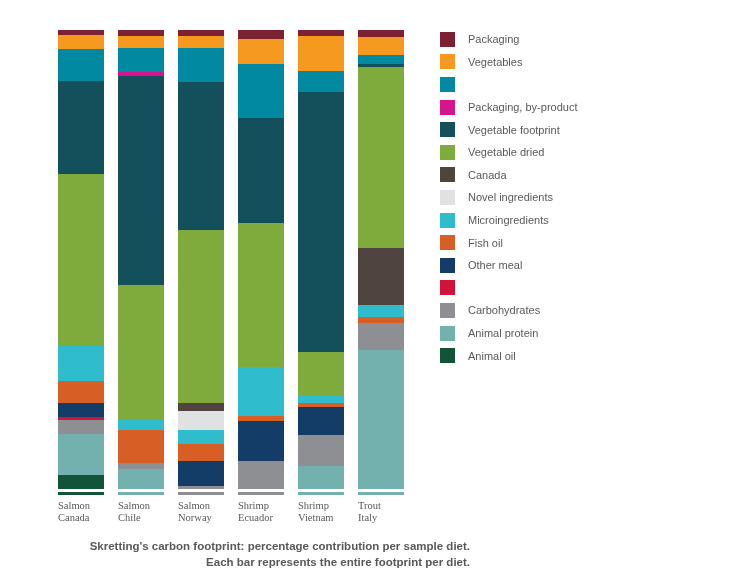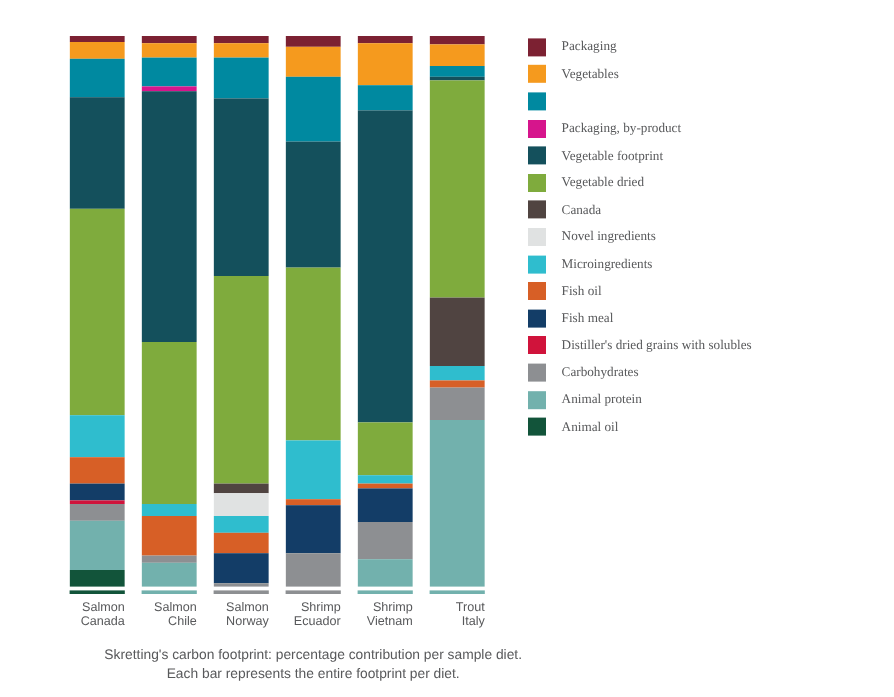--- a/index.html
+++ b/index.html
@@ -43,62 +43,63 @@
 
   
   .xaxis{
     position:absolute;
     left:58px; top:492px;
     width:362px; height:40px;
     display:flex;
   }
   .xtick{
     width:60px;
-    text-align:right;
+    text-align:left;
     box-sizing:border-box;
     padding-right:14px;
+    font-family:Liberation Serif, serif;
   }
   .xtick-inner{
     width:46px;
     display:block;
   }
   .tick-rule{
     width:46px;height:3px;
     background:#8fb8ae;
     margin-bottom:5px;
   }
   .xtick-label{
     font-size:10.5px;
     line-height:12px;
     color:#58595b;
     white-space:pre-line;
   }
 
   
   .caption{
     position:absolute;
-    left:36px; top:538px;
+    left:20px; top:538px;
     width:450px;
-    text-align:center;
+    text-align:right;
     font-size:11.5px;
     line-height:16px;
     color:#58595b;
+    font-weight:bold;
   }
 
   
   .legend{
     position:absolute;
     left:440px; top:28px;
     width:300px;
   }
   .legend-item{
     display:flex;
     align-items:center;
     height:22.6px;
-    font-family:Liberation Serif, serif;
   }
   .swatch{
     width:15px;height:15px;
     flex:0 0 15px;
     margin-right:13px;
   }
   .legend-label{
     font-size:11px;
     color:#58595b;
     line-height:14px;
@@ -286,25 +287,24 @@
       <div class="legend-item">
         <span class="swatch" style="background: rgb(47, 189, 206);"></span>
         <span class="legend-label">Microingredients</span>
       </div>
       <div class="legend-item">
         <span class="swatch" style="background: rgb(215, 95, 38);"></span>
         <span class="legend-label">Fish oil</span>
       </div>
       <div class="legend-item">
         <span class="swatch" style="background: rgb(19, 61, 103);"></span>
-        <span class="legend-label">Fish meal</span>
+        <span class="legend-label">Other meal</span>
       </div>
       <div class="legend-item">
         <span class="swatch" style="background: rgb(208, 19, 59);"></span>
-        <span class="legend-label">Distiller's dried grains with solubles</span>
       </div>
       <div class="legend-item">
         <span class="swatch" style="background: rgb(141, 143, 146);"></span>
         <span class="legend-label">Carbohydrates</span>
       </div>
       <div class="legend-item">
         <span class="swatch" style="background: rgb(114, 177, 173);"></span>
         <span class="legend-label">Animal protein</span>
       </div>
       <div class="legend-item">

